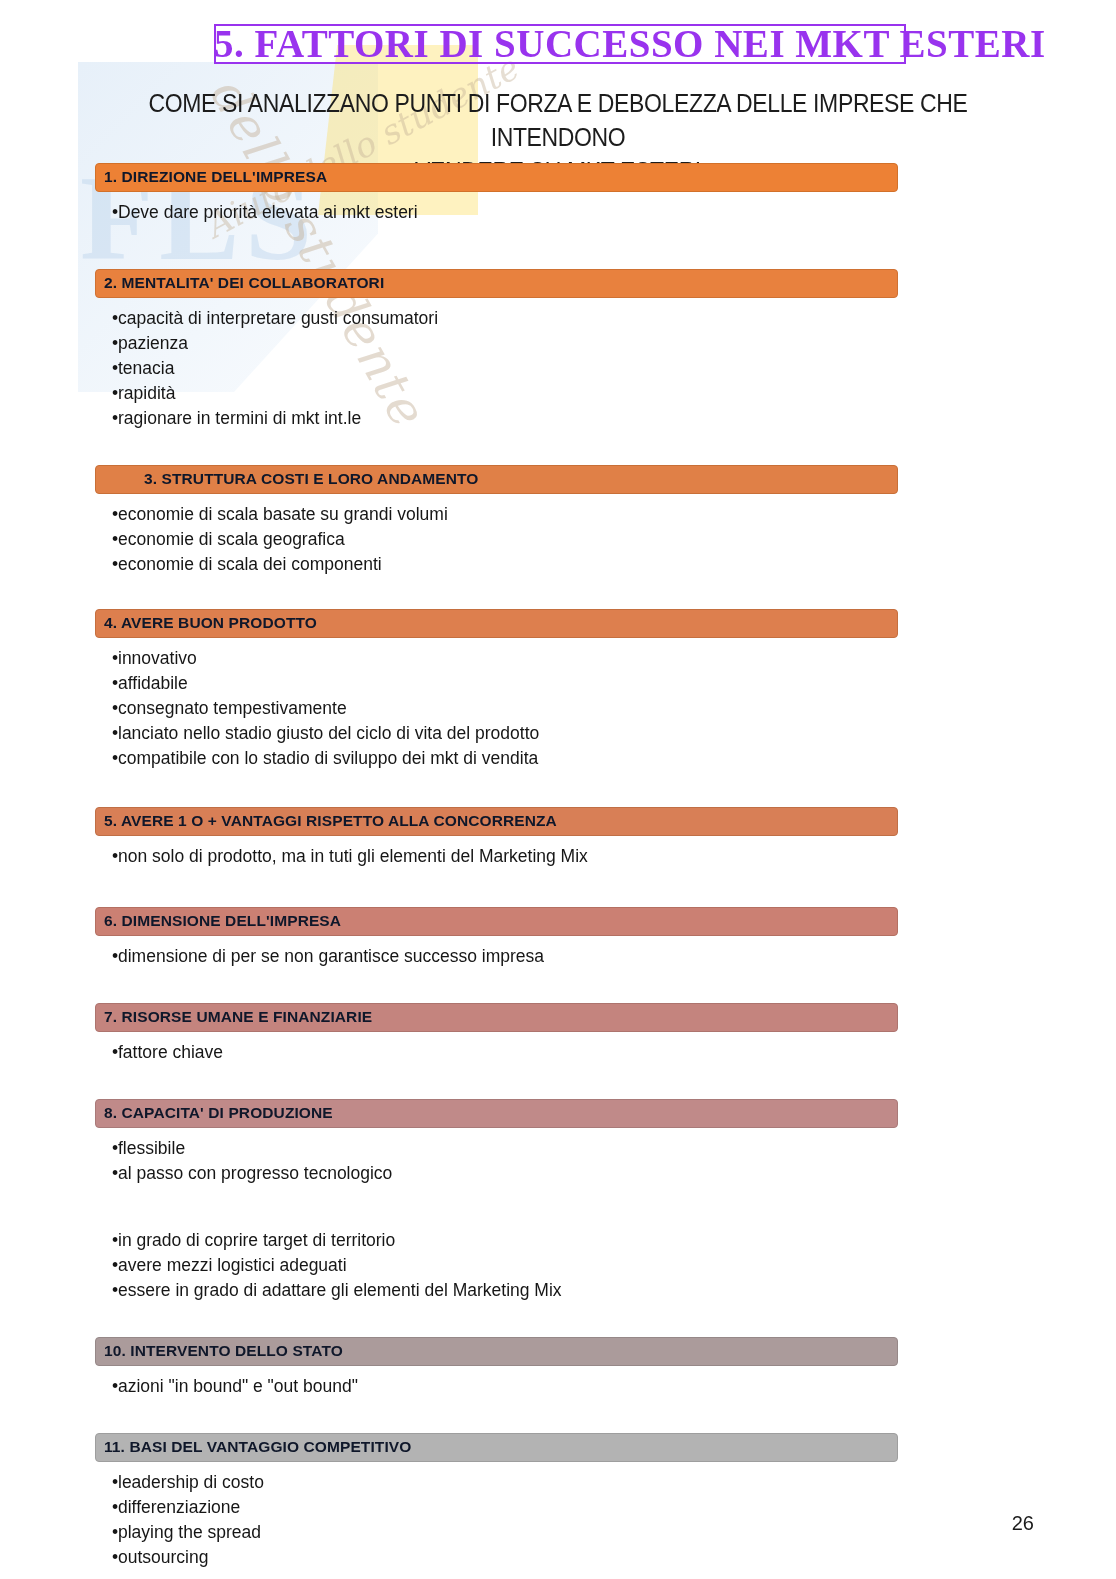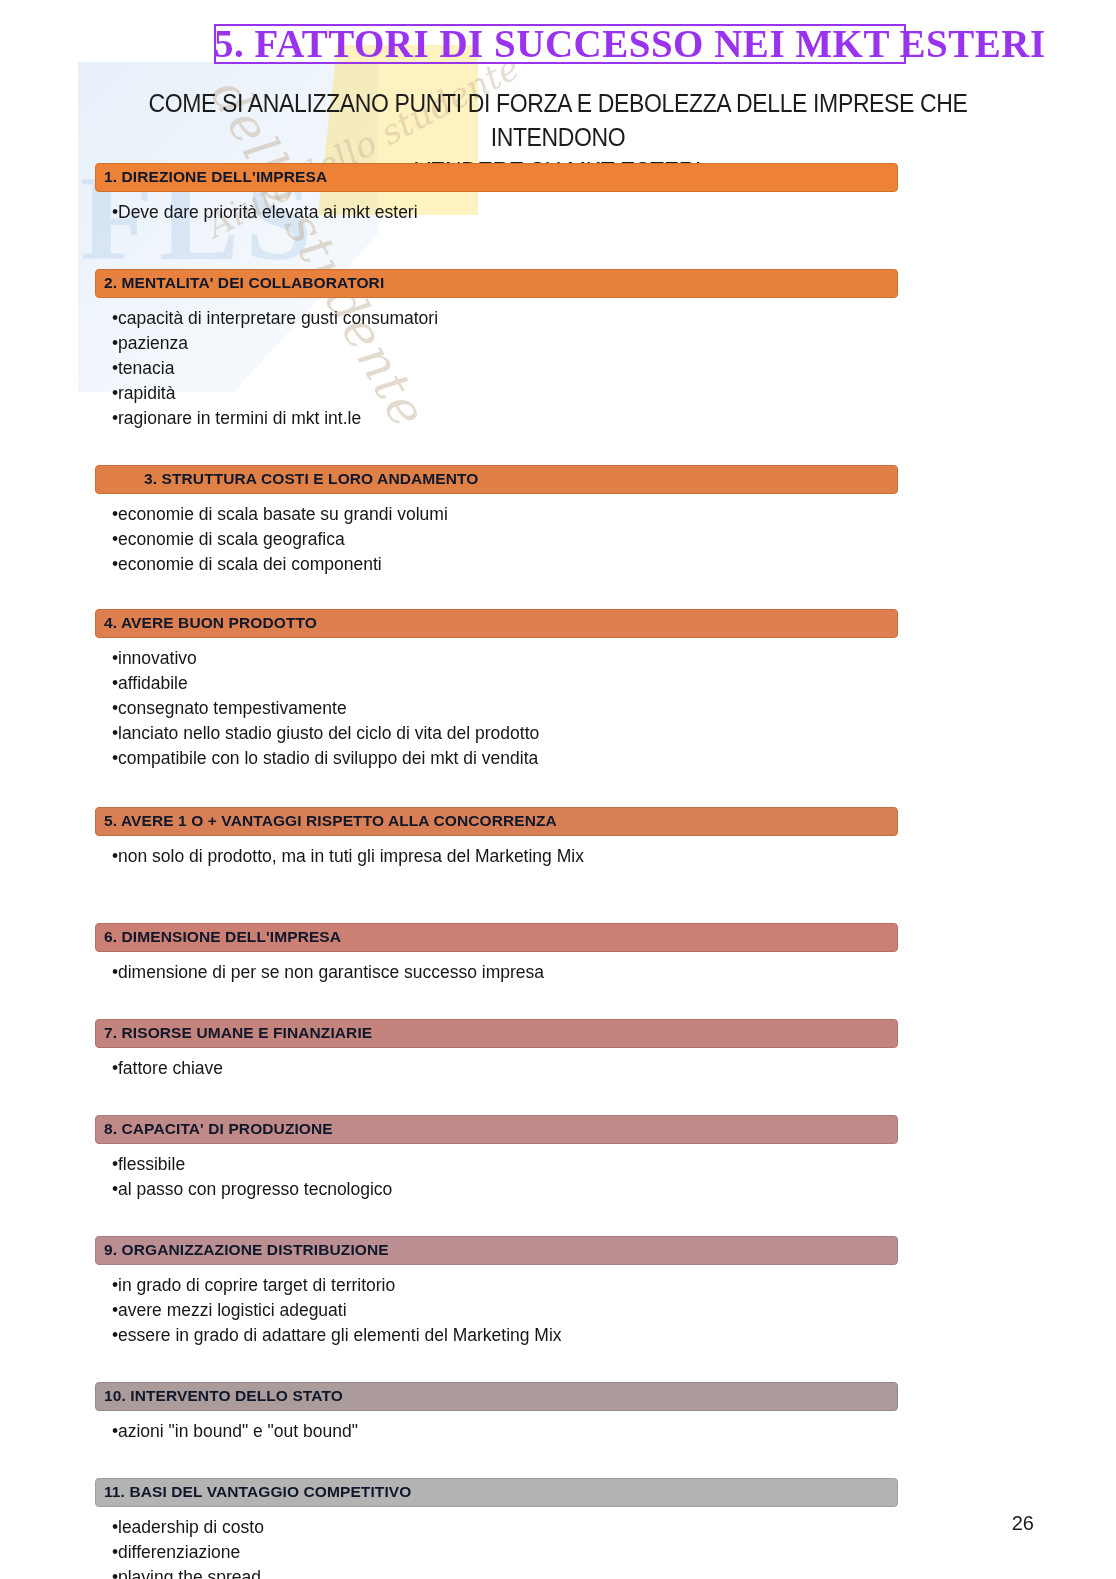--- a/index.html
+++ b/index.html
@@ -240,25 +240,25 @@
             <li><span class="bdot">•</span><span>consegnato tempestivamente</span></li>
             <li><span class="bdot">•</span><span>lanciato nello stadio giusto del ciclo di vita del prodotto</span></li>
             <li><span class="bdot">•</span><span>compatibile con lo stadio di sviluppo dei mkt di vendita</span></li>
           </ul>
           <div style="height: 14px;"></div>
         </div>
         <div class="section" style="margin-top: 22px;">
           <div class="sec-header" style="background: rgb(216, 127, 86); border: 1px solid rgb(192, 111, 70);">5. AVERE 1 O + VANTAGGI RISPETTO ALLA CONCORRENZA</div>
           <div class="pad-top-sm"></div>
           <ul class="bullets">
-            <li><span class="bdot">•</span><span>non solo di prodotto, ma in tuti gli impresa del Marketing Mix</span></li>
-          </ul>
-          <div style="height: 14px;"></div>
-        </div>
-        <div class="section" style="margin-top: 40px;">
+            <li><span class="bdot">•</span><span>non solo di prodotto, ma in tuti gli elementi del Marketing Mix</span></li>
+          </ul>
+          <div style="height: 14px;"></div>
+        </div>
+        <div class="section" style="margin-top: 24px;">
           <div class="sec-header" style="background: rgb(203, 128, 115); border: 1px solid rgb(180, 112, 98);">6. DIMENSIONE DELL'IMPRESA</div>
           <div class="pad-top-sm"></div>
           <ul class="bullets">
             <li><span class="bdot">•</span><span>dimensione di per se non garantisce successo impresa</span></li>
           </ul>
           <div style="height: 12px;"></div>
         </div>
         <div class="section" style="margin-top: 22px;">
           <div class="sec-header" style="background: rgb(196, 132, 126); border: 1px solid rgb(173, 116, 110);">7. RISORSE UMANE E FINANZIARIE</div>
           <div class="pad-top-sm"></div>
@@ -270,21 +270,20 @@
         <div class="section" style="margin-top: 22px;">
           <div class="sec-header" style="background: rgb(192, 138, 137); border: 1px solid rgb(169, 122, 121);">8. CAPACITA' DI PRODUZIONE</div>
           <div class="pad-top-sm"></div>
           <ul class="bullets">
             <li><span class="bdot">•</span><span>flessibile</span></li>
             <li><span class="bdot">•</span><span>al passo con progresso tecnologico</span></li>
           </ul>
           <div style="height: 12px;"></div>
         </div>
         <div class="section" style="margin-top: 22px;">
-          <div class="sec-header" style="background: rgb(187, 143, 146); border: 1px solid rgb(164, 127, 130);">9. ORGANIZZAZIONE DISTRIBUZIONE</div>
           <div class="pad-top-sm"></div>
           <ul class="bullets">
             <li><span class="bdot">•</span><span>in grado di coprire target di territorio</span></li>
             <li><span class="bdot">•</span><span>avere mezzi logistici adeguati</span></li>
             <li><span class="bdot">•</span><span>essere in grado di adattare gli elementi del Marketing Mix</span></li>
           </ul>
           <div style="height: 12px;"></div>
         </div>
         <div class="section" style="margin-top: 22px;">
           <div class="sec-header" style="background: rgb(171, 155, 155); border: 1px solid rgb(150, 136, 136);">10. INTERVENTO DELLO STATO</div>

